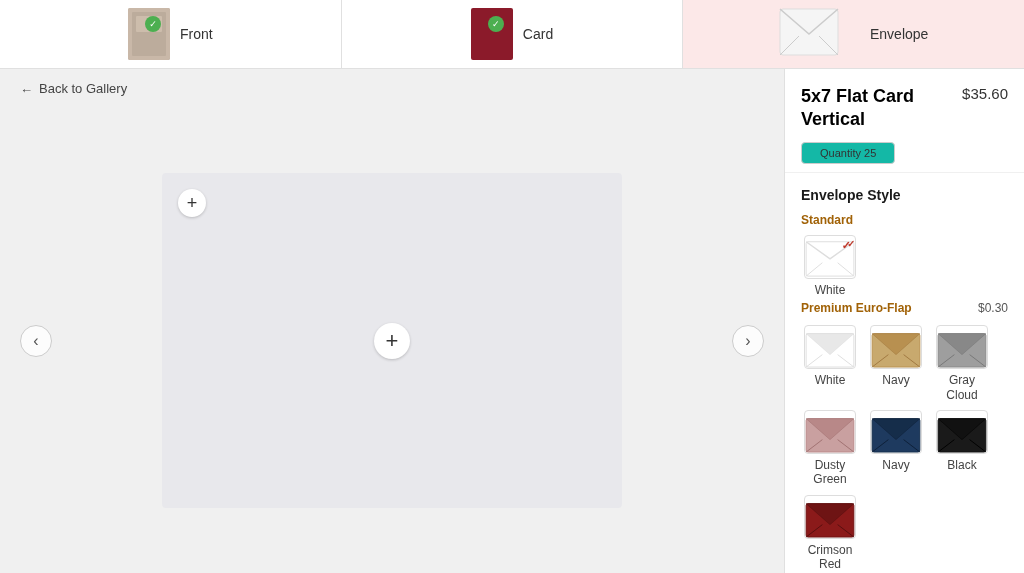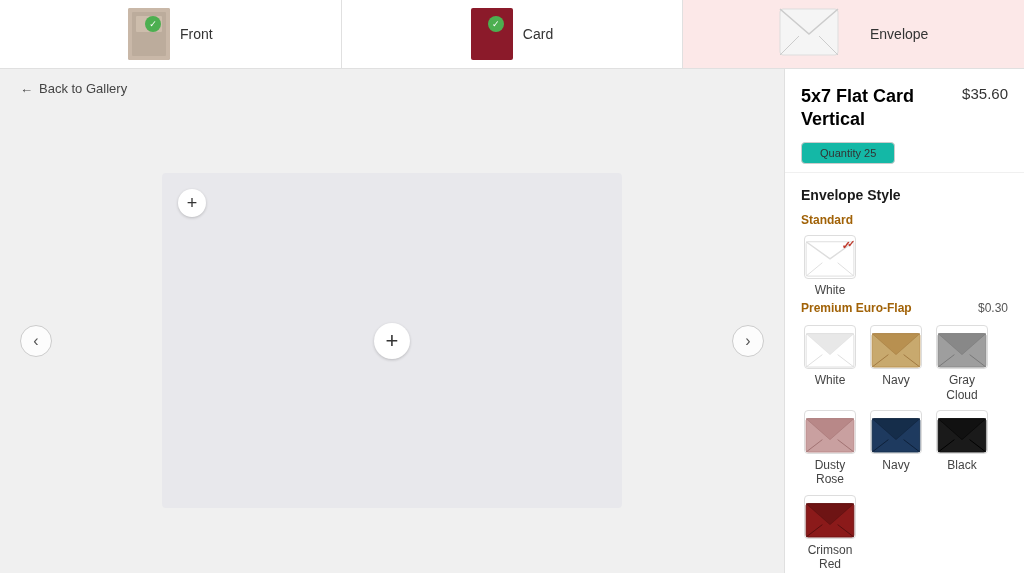--- a/index.html
+++ b/index.html
@@ -393,21 +393,21 @@
 
         <div class="color-item">
           <div class="color-swatch">
             <svg viewBox="0 0 52 44" fill="none" xmlns="http://www.w3.org/2000/svg" style="width:100%;height:100%;">
               <rect x="1" y="8" width="50" height="35" rx="2" fill="#c9a0a0" stroke="#b88888"></rect>
               <path d="M1 8 L26 30 L51 8 L26 8 Z" fill="#b88888" stroke="#a07070" stroke-width="0.5"></path>
               <path d="M1 43 L18 30" stroke="#a07070" stroke-width="1"></path>
               <path d="M51 43 L34 30" stroke="#a07070" stroke-width="1"></path>
             </svg>
           </div>
-          <span class="color-name">Dusty Rose</span>
+          <span class="color-name">Dusty Green</span>
         </div>
 
         <div class="color-item">
           <div class="color-swatch">
             <svg viewBox="0 0 52 44" fill="none" xmlns="http://www.w3.org/2000/svg" style="width:100%;height:100%;">
               <rect x="1" y="8" width="50" height="35" rx="2" fill="#1e3a5f" stroke="#152d4a"></rect>
               <path d="M1 8 L26 30 L51 8 L26 8 Z" fill="#152d4a" stroke="#0e2038" stroke-width="0.5"></path>
               <path d="M1 43 L18 30" stroke="#0e2038" stroke-width="1"></path>
               <path d="M51 43 L34 30" stroke="#0e2038" stroke-width="1"></path>
             </svg>

